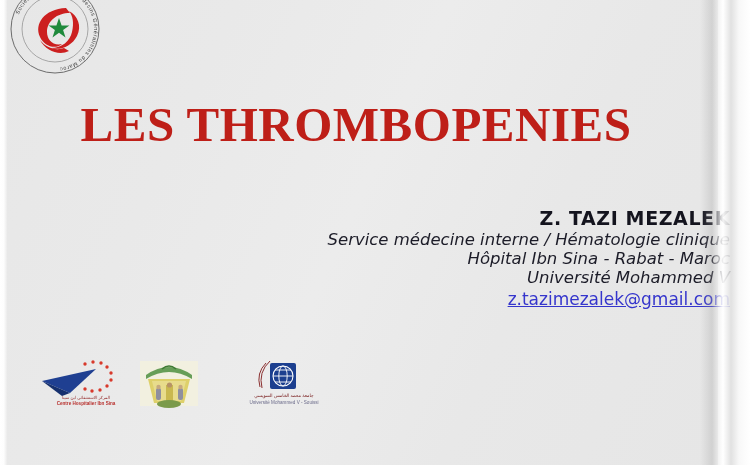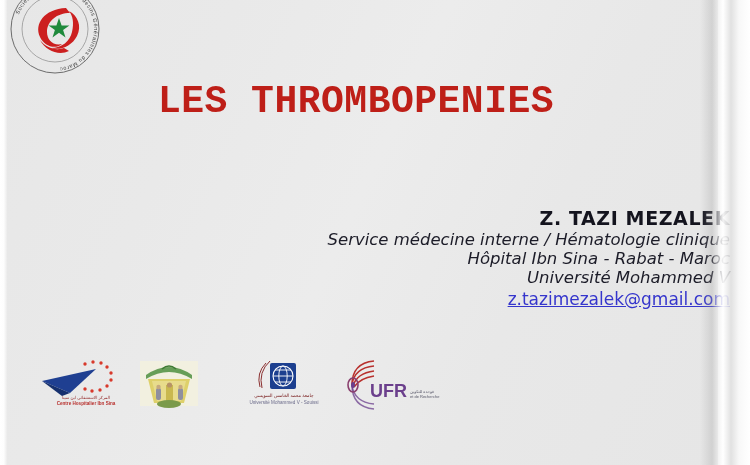--- a/index.html
+++ b/index.html
@@ -56,28 +56,28 @@
     top: -22px;
     width: 102px;
     height: 102px;
   }
   .seal svg { display:block; }
 
   
   .title {
     position: absolute;
     left: 0;
-    top: 80px;
+    top: 96px;
     width: 712px;
     text-align: center;
-    font-size: 38px;
+    font-size: 49px;
     font-weight: bold;
     letter-spacing: 0.5px;
     color: #be1f18;
-    font-family: Liberation Mono, monospace;
+    font-family: Liberation Serif, serif;
   }
 
   
   .author-block {
     position: absolute;
     right: 20px;
     top: 206px;
     width: 470px;
     text-align: right;
     color: #1a1a28;
@@ -215,36 +215,17 @@
         </g>
         <rect x="42" y="8" width="26" height="26" rx="2" fill="#1c3f8f"></rect>
         <circle cx="55" cy="21" r="10" fill="none" stroke="#ffffff" stroke-width="1.1"></circle>
         <ellipse cx="55" cy="21" rx="4.2" ry="10" fill="none" stroke="#ffffff" stroke-width="0.9"></ellipse>
         <path d="M 45,21 L 65,21 M 47,15 L 63,15 M 47,27 L 63,27" stroke="#ffffff" stroke-width="0.9" fill="none"></path>
         <text x="56" y="42" font-size="4.6" fill="#7a2020" text-anchor="middle" font-family="'Liberation Sans',sans-serif">جامعة محمد الخامس السويسي</text>
         <text x="56" y="49" font-size="4.6" fill="#6b6b8a" text-anchor="middle" font-family="'Liberation Sans',sans-serif">Université Mohammed V - Souissi</text>
       </svg>
     </div>
 
-    <div class="logo logo-ufr">
-      <svg width="108" height="55" viewBox="0 0 108 55" aria-hidden="true">
-        <g fill="none" stroke="#b8312e" stroke-width="1.5">
-          <path d="M 12,30 Q 12,8 34,6"></path>
-          <path d="M 12,30 Q 14,13 34,11"></path>
-          <path d="M 13,31 Q 17,18 34,16"></path>
-          <path d="M 14,32 Q 20,23 34,21"></path>
-        </g>
-        <g fill="none" stroke="#6b3f8c" stroke-width="1.5">
-          <path d="M 12,30 Q 12,52 34,54" opacity="0.75"></path>
-          <path d="M 12,30 Q 14,47 34,49" opacity="0.75"></path>
-        </g>
-        <ellipse cx="13" cy="30" rx="5" ry="7" fill="none" stroke="#8a3f6e" stroke-width="1.6"></ellipse>
-        <ellipse cx="13" cy="30" rx="2" ry="3" fill="#6b3f8c"></ellipse>
-        <text x="30" y="42" font-size="18" fill="#6b3f8c" font-weight="bold" font-family="'Liberation Sans',sans-serif">UFR</text>
-        <text x="70" y="38" font-size="4" fill="#555566" font-family="'Liberation Sans',sans-serif">فوحدة للتكوين</text>
-        <text x="70" y="43" font-size="4" fill="#555566" font-family="'Liberation Sans',sans-serif">et de Recherche</text>
-      </svg>
-    </div>
 
   </div>
 
   <div class="page-edge"></div>
 </div>
 
 </body></html>

